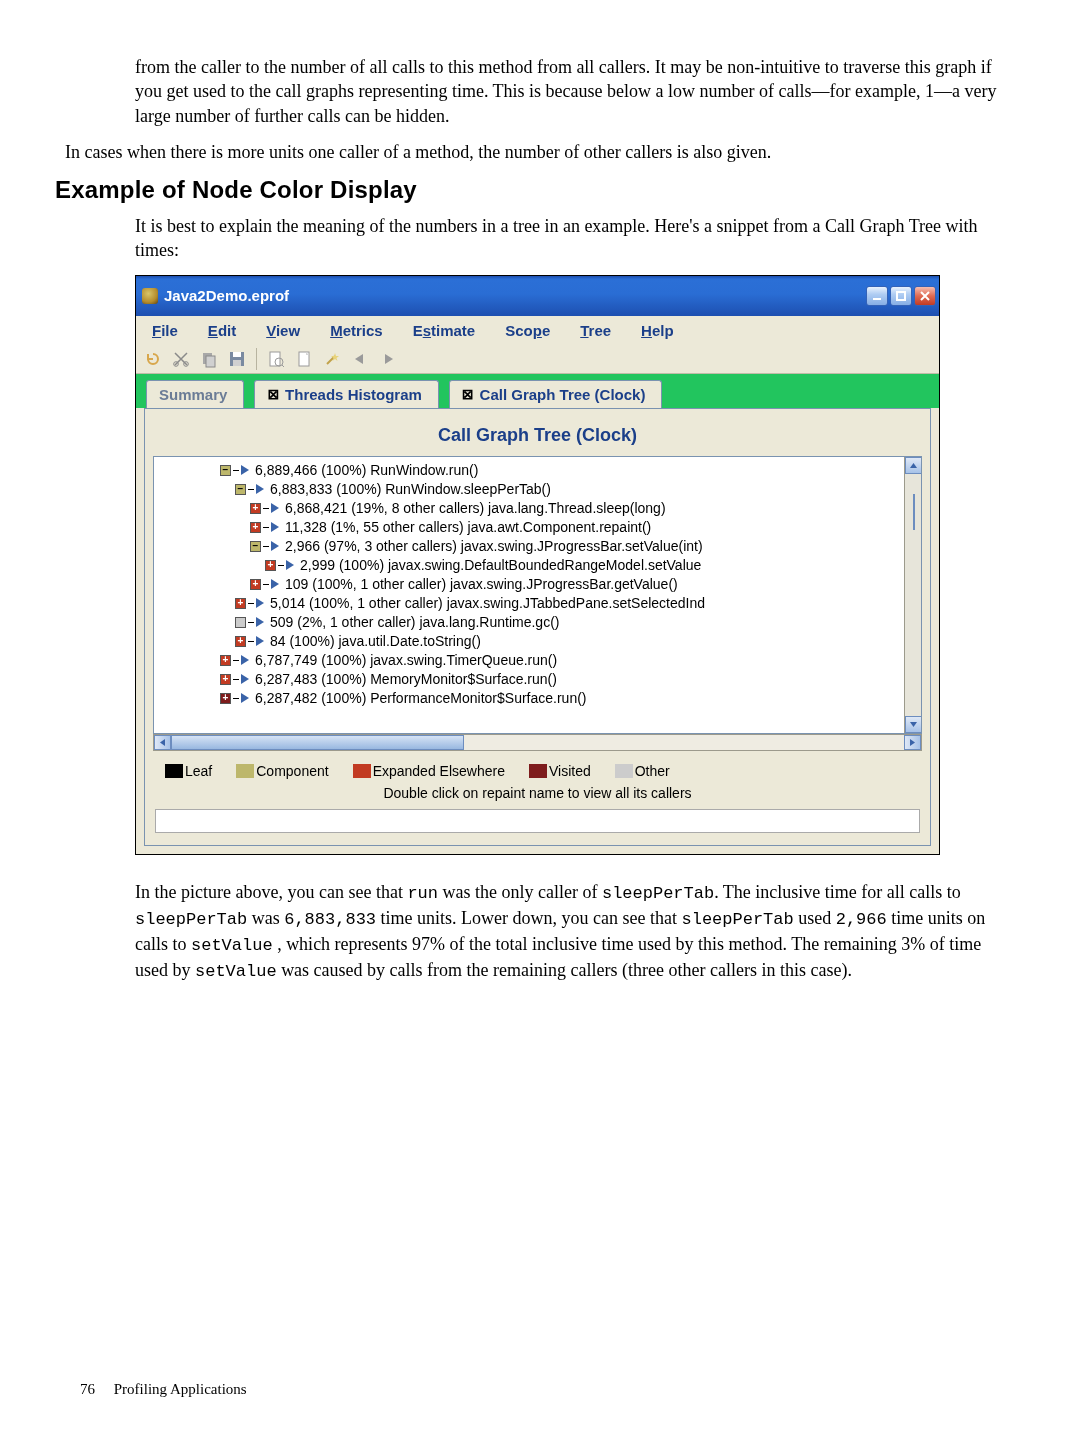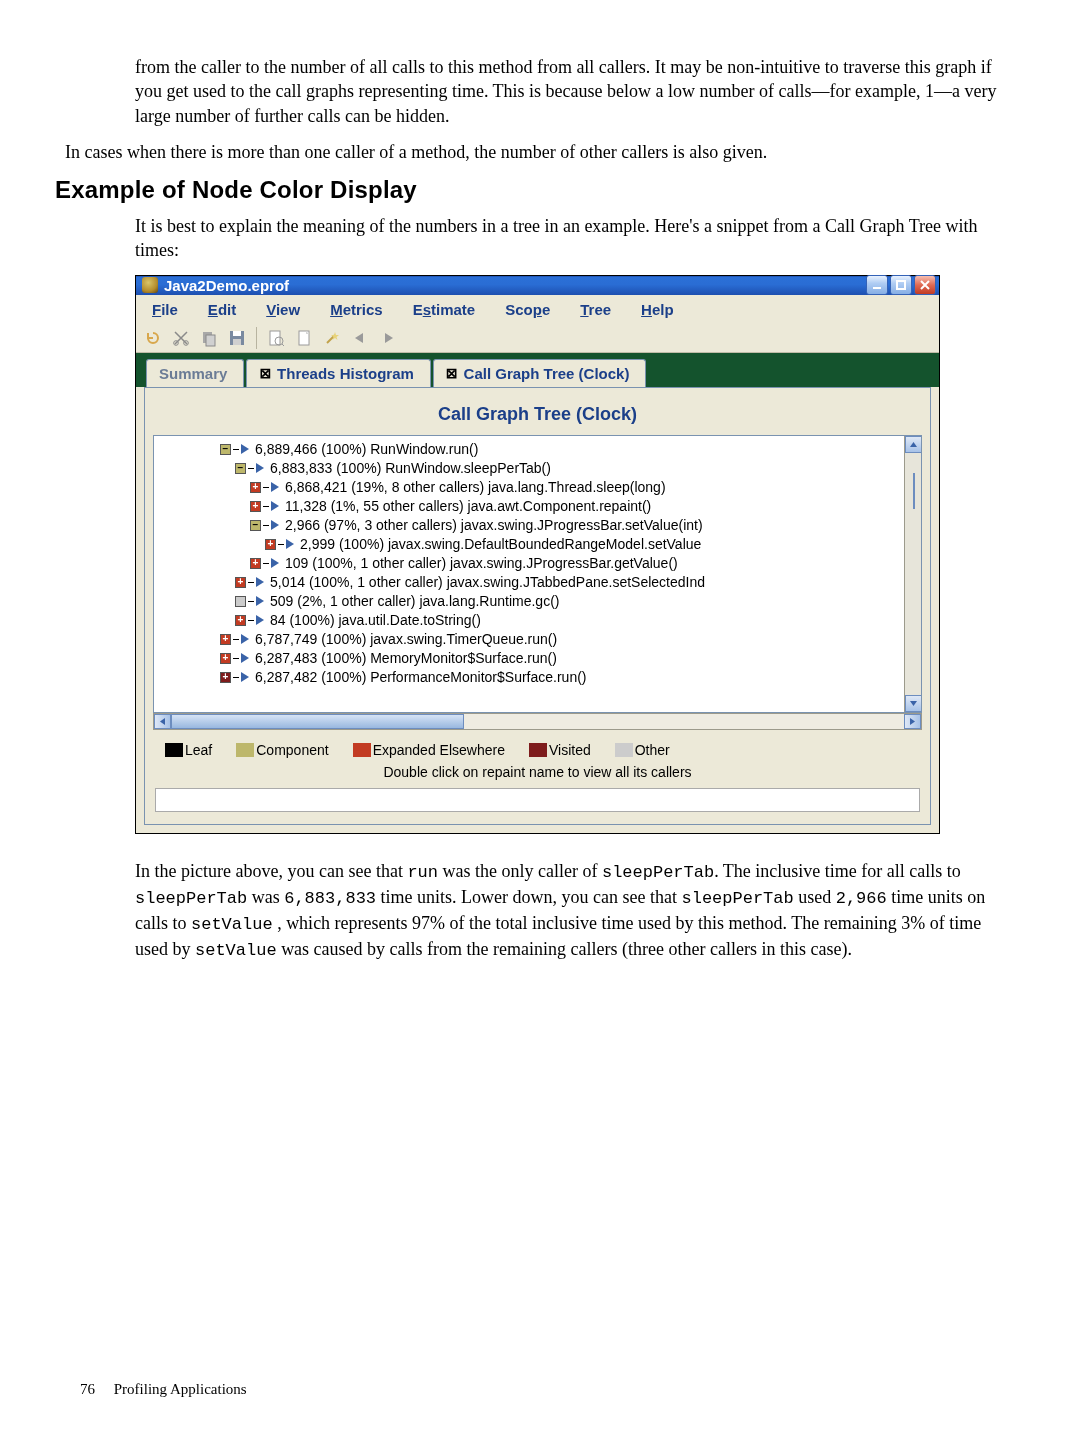--- a/index.html
+++ b/index.html
@@ -47,21 +47,21 @@
     background: #ece9d8;
     font-family: Tahoma, Arial, sans-serif;
     font-size: 15px;
     color: #000;
     margin-bottom: 25px;
   }
   .titlebar {
     display: flex;
     align-items: center;
     background: linear-gradient(180deg,#1c4fb0 0%,#2b6fd6 8%,#2a6dd4 45%,#1d4fb0 100%);
-    height: 19px;
+    height: 40px;
     color: #fff;
     padding: 0 3px 0 6px;
   }
   .titlebar .app-icon {
     width: 16px; height: 16px; margin-right: 6px;
     background: radial-gradient(circle at 40% 35%, #d9c56a 0%, #b58d2d 60%, #5e4310 100%);
     border-radius: 3px;
   }
   .titlebar .title-text {
     font-weight: 700;
@@ -106,22 +106,22 @@
     display: flex; align-items: center; justify-content: center;
   }
   .toolbar .sep {
     width: 1px; height: 22px; background:#b8b4a0; margin: 0 2px;
   }
   .toolbar svg { display: block; }
 
   .tabbar {
     display: flex;
     padding: 6px 8px 0 10px;
-    gap: 2px;
-    background: #14532d;
+    gap: 10px;
+    background: #22c55e;
   }
   .tab {
     border: 1px solid #7a93b0;
     border-bottom: none;
     padding: 5px 16px 5px 12px;
     background: #ece9d8;
     color: #1b3f89;
     font-weight: 700;
     font-size: 15px;
     border-radius: 3px 3px 0 0;
@@ -255,21 +255,21 @@
   }
   .footer .pg { font-family: "Palatino Linotype", serif; }
 </style>
 </head>
 <body>
 
 <div class="page">
 
   <p class="body-text">from the caller to the number of all calls to this method from all callers. It may be non-intuitive to traverse this graph if you get used to the call graphs representing time. This is because below a low number of calls—for example, 1—a very large number of further calls can be hidden.</p>
 
-  <p class="body-text" style="margin-left:-70px">In cases when there is more than one caller of a method, the number of other callers is also given.</p>
+  <p class="body-text" style="margin-left:-70px">In cases when there is more units one caller of a method, the number of other callers is also given.</p>
 
   <h3 class="section-heading">Example of Node Color Display</h3>
 
   <p class="body-text">It is best to explain the meaning of the numbers in a tree in an example. Here's a snippet from a Call Graph Tree with times:</p>
 
 
   <div class="app-window">
 
     <div class="titlebar">
       <div class="app-icon"></div>

